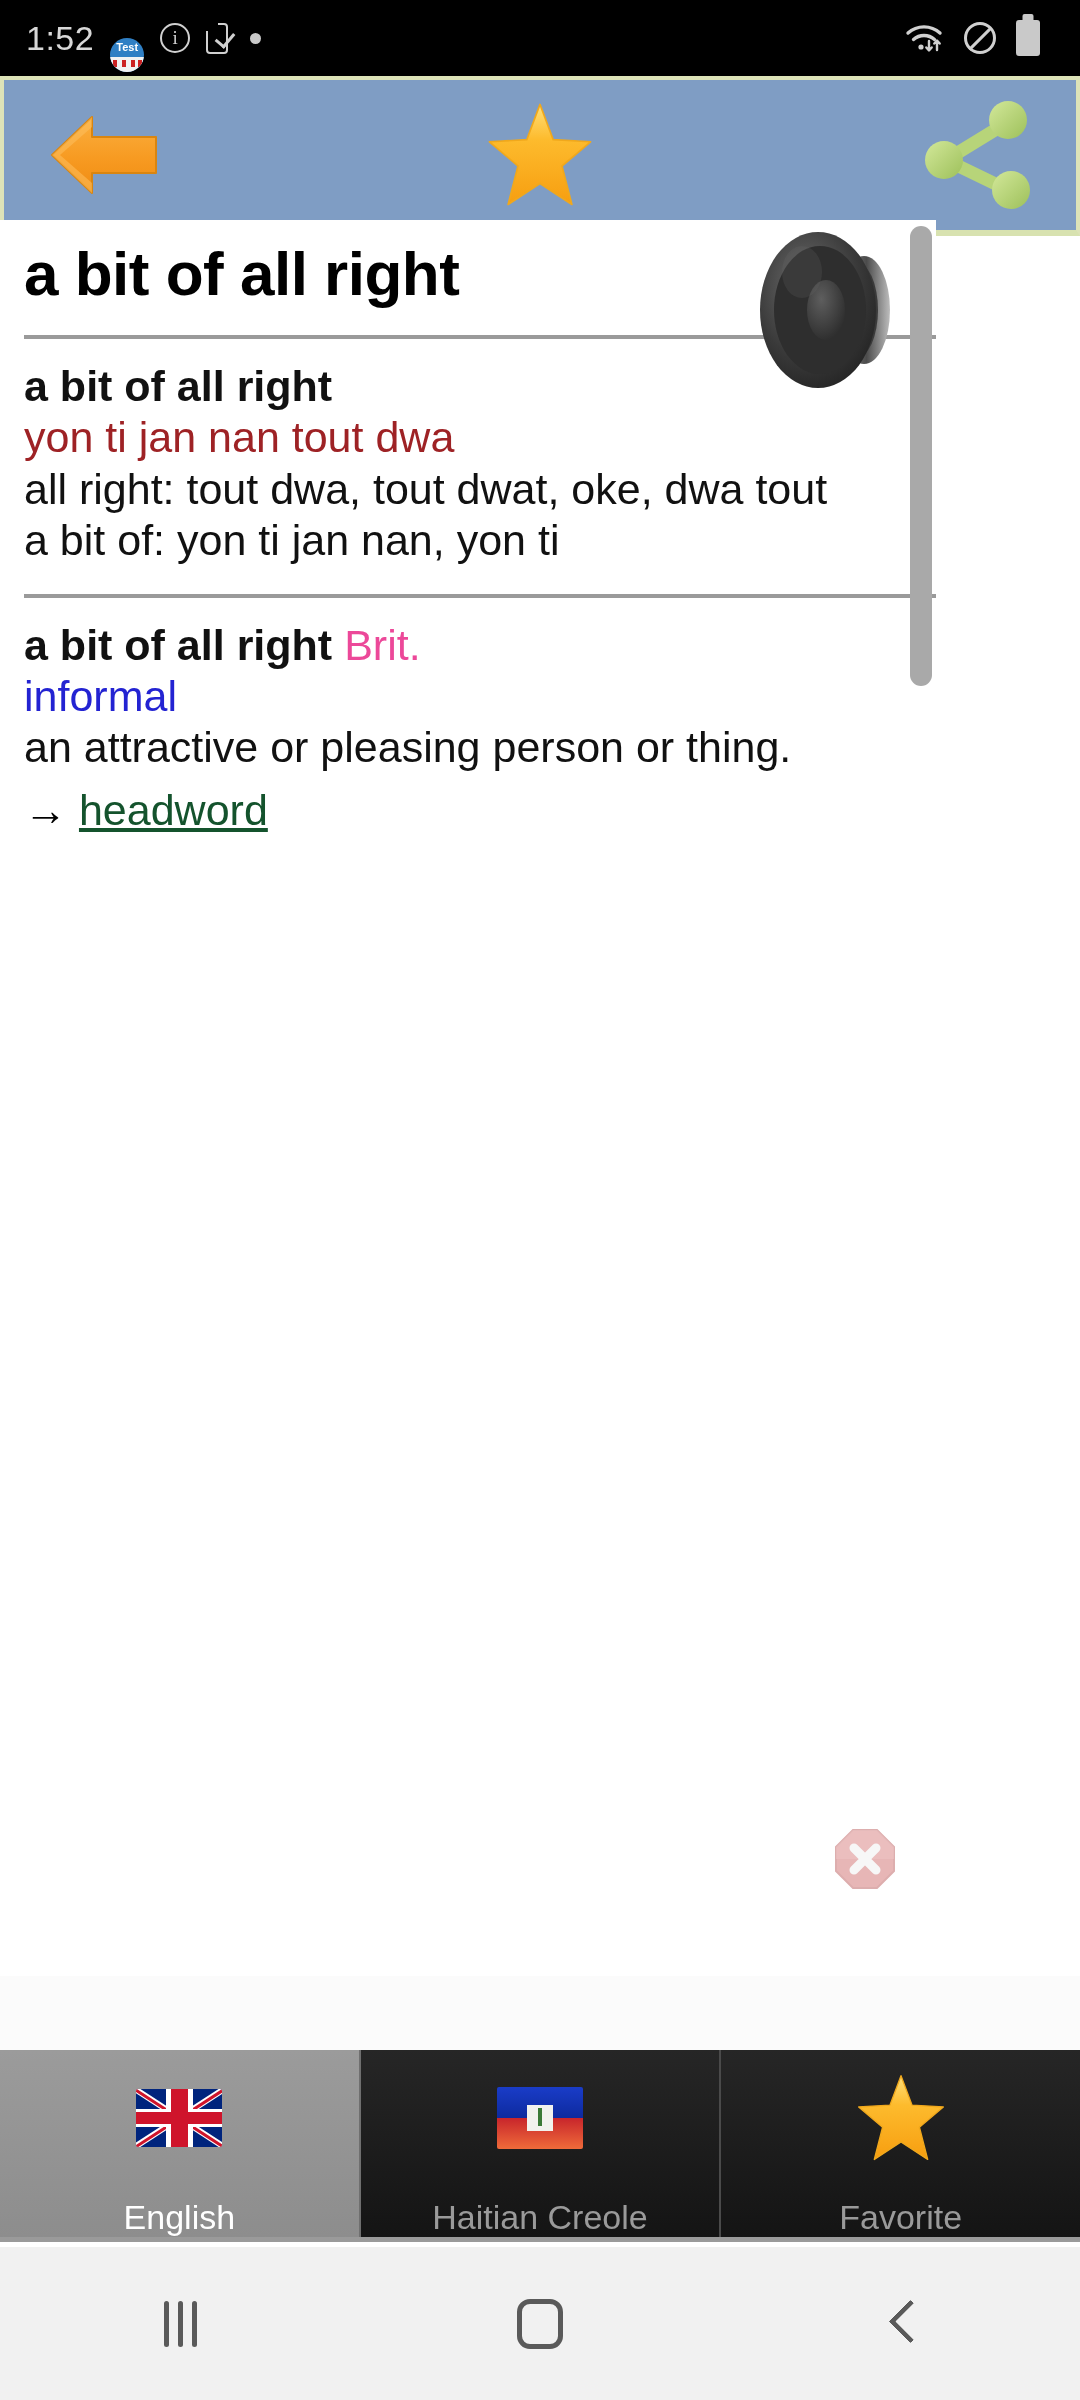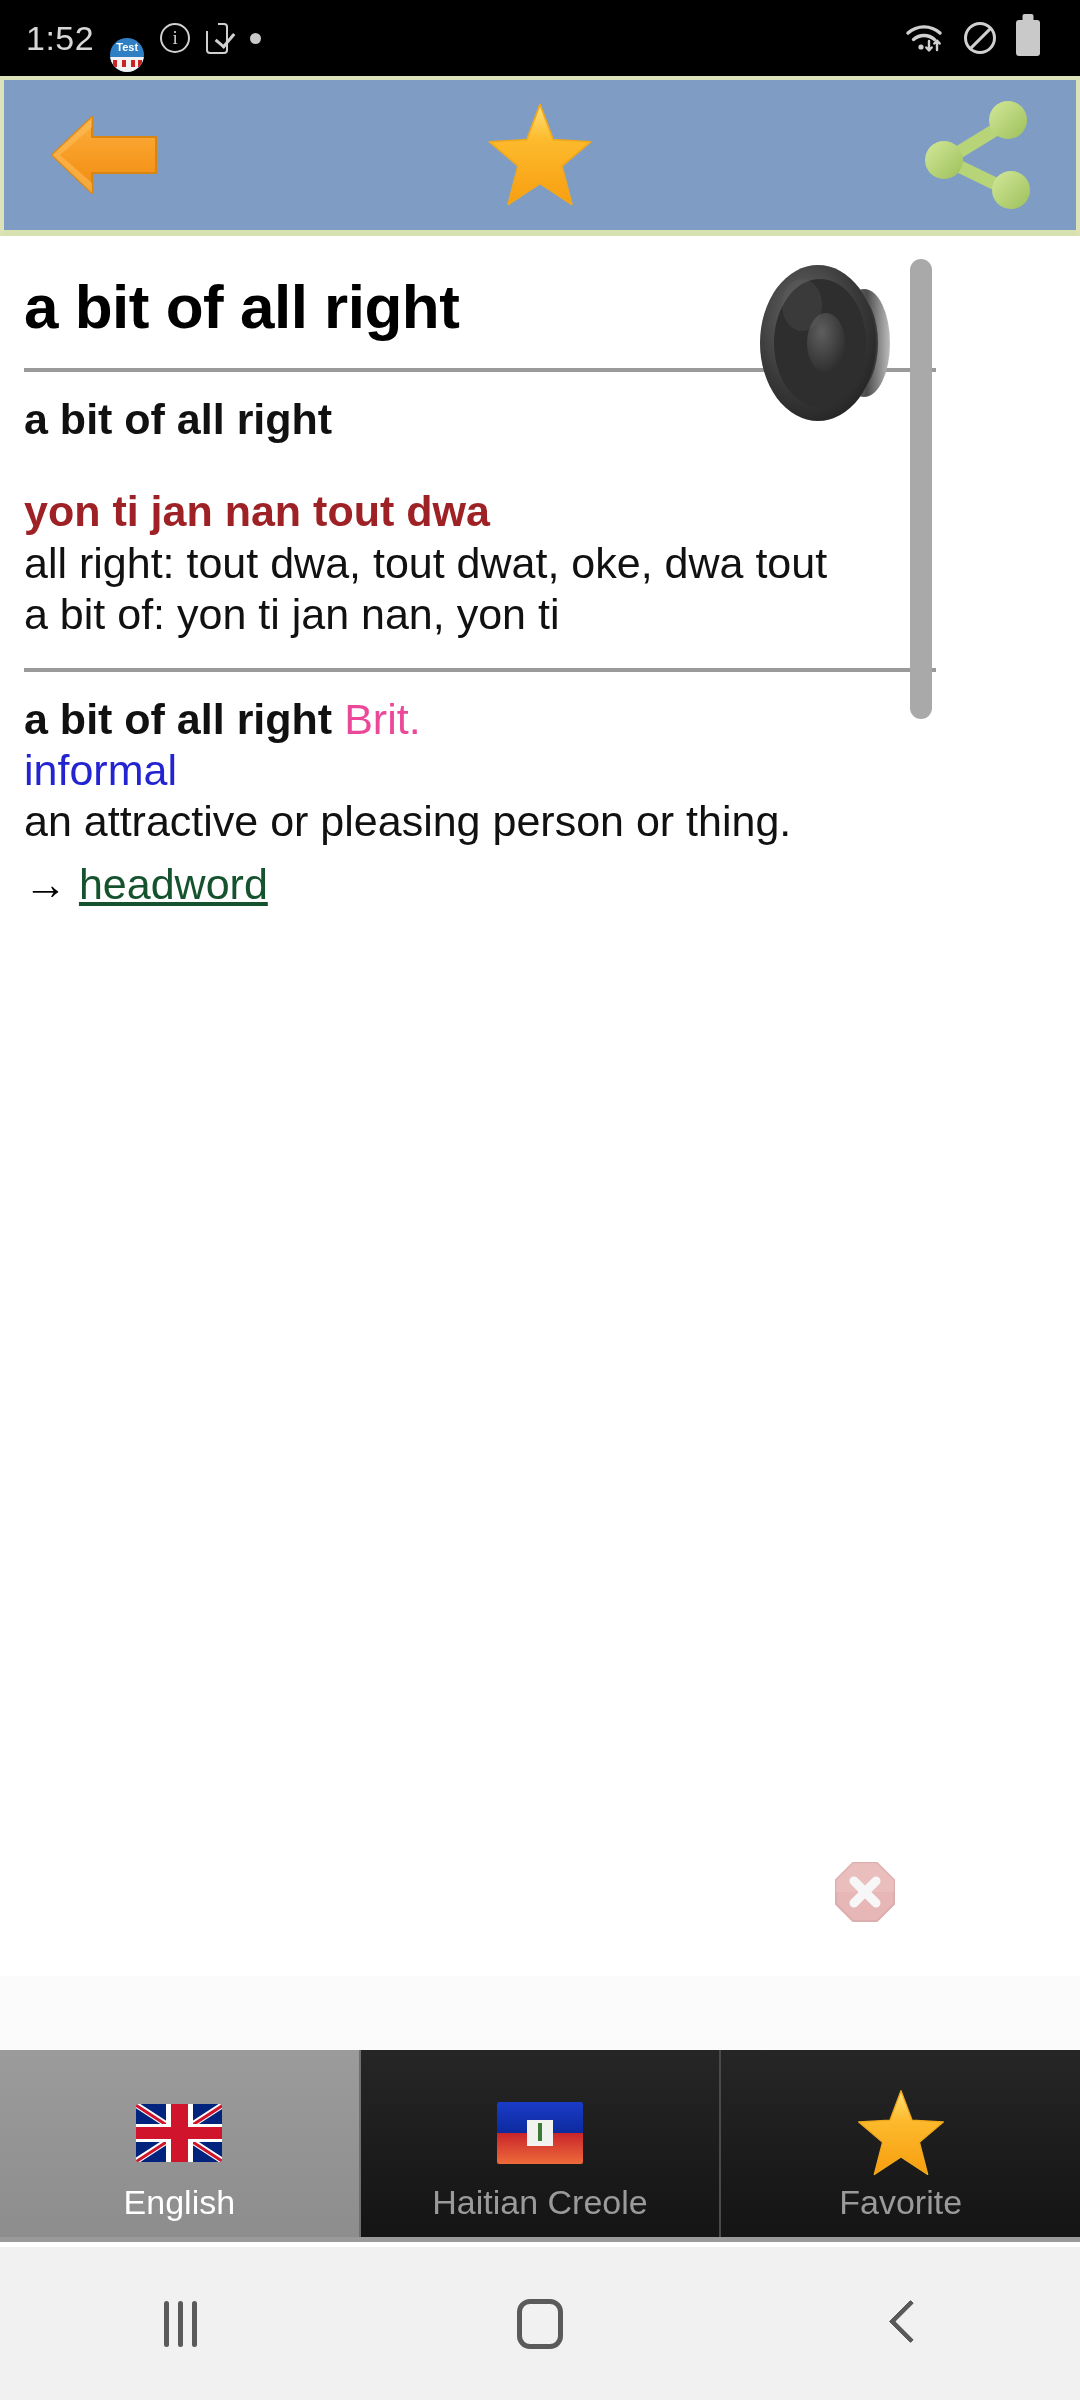--- a/index.html
+++ b/index.html
@@ -90,42 +90,42 @@
     border-right:4px solid #dde3b8;
     display:flex; align-items:center;
   }
   .tb-btn{ display:flex; align-items:center; justify-content:center; cursor:pointer; }
   #back-btn{ width:200px; height:100%; }
   #fav-btn{ position:absolute; left:50%; transform:translateX(-50%); width:180px; height:100%; }
   #share-btn{ margin-left:auto; width:200px; height:100%; }
 
   
   #webview{
-    position:absolute; top:253px; left:0; width:936px; height:1740px;
+    position:absolute; top:220px; left:0; width:936px; height:1740px;
     background:#ffffff; overflow:hidden;
   }
   #content{ padding:18px 24px 0 24px; position:relative; }
 
   #headword-row{ position:relative; }
   #headword{
     font-size:62px; font-weight:bold; color:#000; letter-spacing:-0.5px;
     font-stretch:condensed; line-height:1.15;
   }
   #speaker-btn{
     position:absolute; right:10px; top:-28px; width:150px; height:200px; cursor:pointer;
   }
 
   hr.sep{
     border:0; border-top:4px solid #9a9a9a; margin:26px 0 0 0; width:1028px;
   }
 
   .entry{ padding-top:22px; }
   .line{ font-size:43px; line-height:1.19; color:#111; font-stretch:condensed; }
   .bold{ font-weight:bold; }
-  .tr-red{ color:#9e2225; font-weight:bold;margin-top:41px; }
+  .tr-red{ color:#9e2225; font-weight:normal; }
   .blue-b{ color:#ec4899; font-weight:normal; }
   .blue{ color:#2323d2; }
   .arrow-line{ font-size:43px; line-height:1.35; padding-top:8px; }
   a.hw-link{ color:#14532d; text-decoration:underline;text-align:right; }
 
   hr.sep2{
     border:0; border-top:4px solid #9a9a9a; margin:28px 0 0 0; width:1028px;
   }
 
   #close-btn{
@@ -148,21 +148,21 @@
   }
 
   
   #tab-bar{
     position:absolute; top:2050px; left:0; width:1080px; height:192px;
     display:flex; background:#1c1c1c;
     border-bottom:5px solid #9a9a9a;
   }
   .tab{
     flex:1; position:relative; display:flex; flex-direction:column;
-    align-items:center; justify-content:center; padding-top:22px;
+    align-items:center; justify-content:space-between; padding-top:22px;
     border-right:2px solid #4a4a4a; cursor:pointer;
     background:linear-gradient(#262626,#141414);
   }
   .tab:last-child{ border-right:0; }
   .tab.active{
     background:linear-gradient(#9b9b9b,#8d8d8d);
     border-right:2px solid #6f6f6f;
   }
   .tab-icon{ height:92px; display:flex; align-items:center; justify-content:center; }
   .tab-label{

